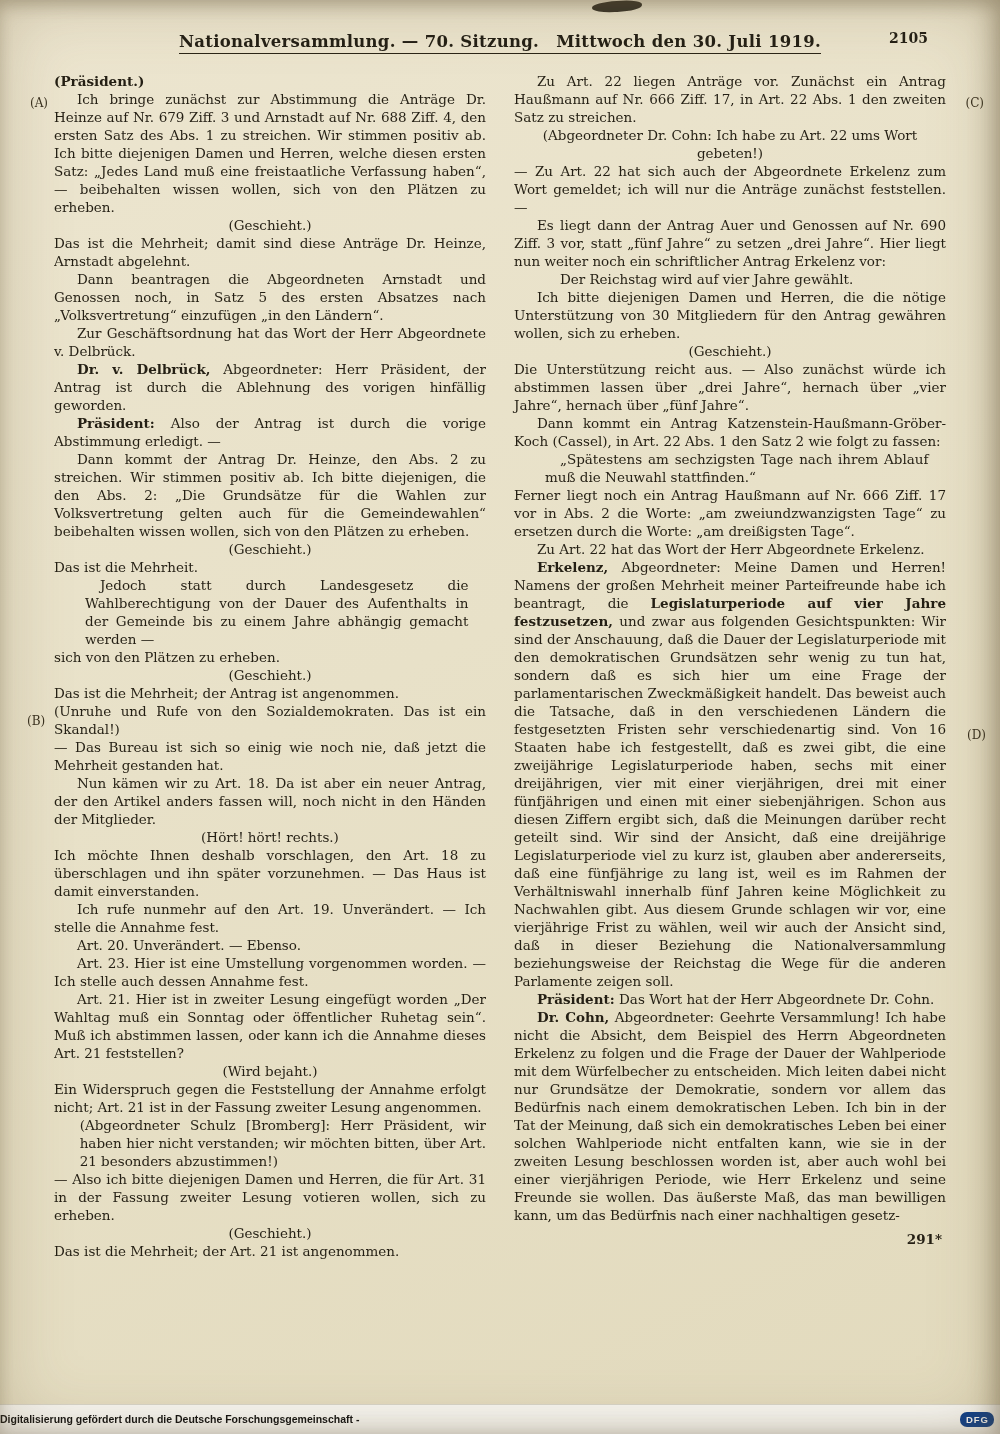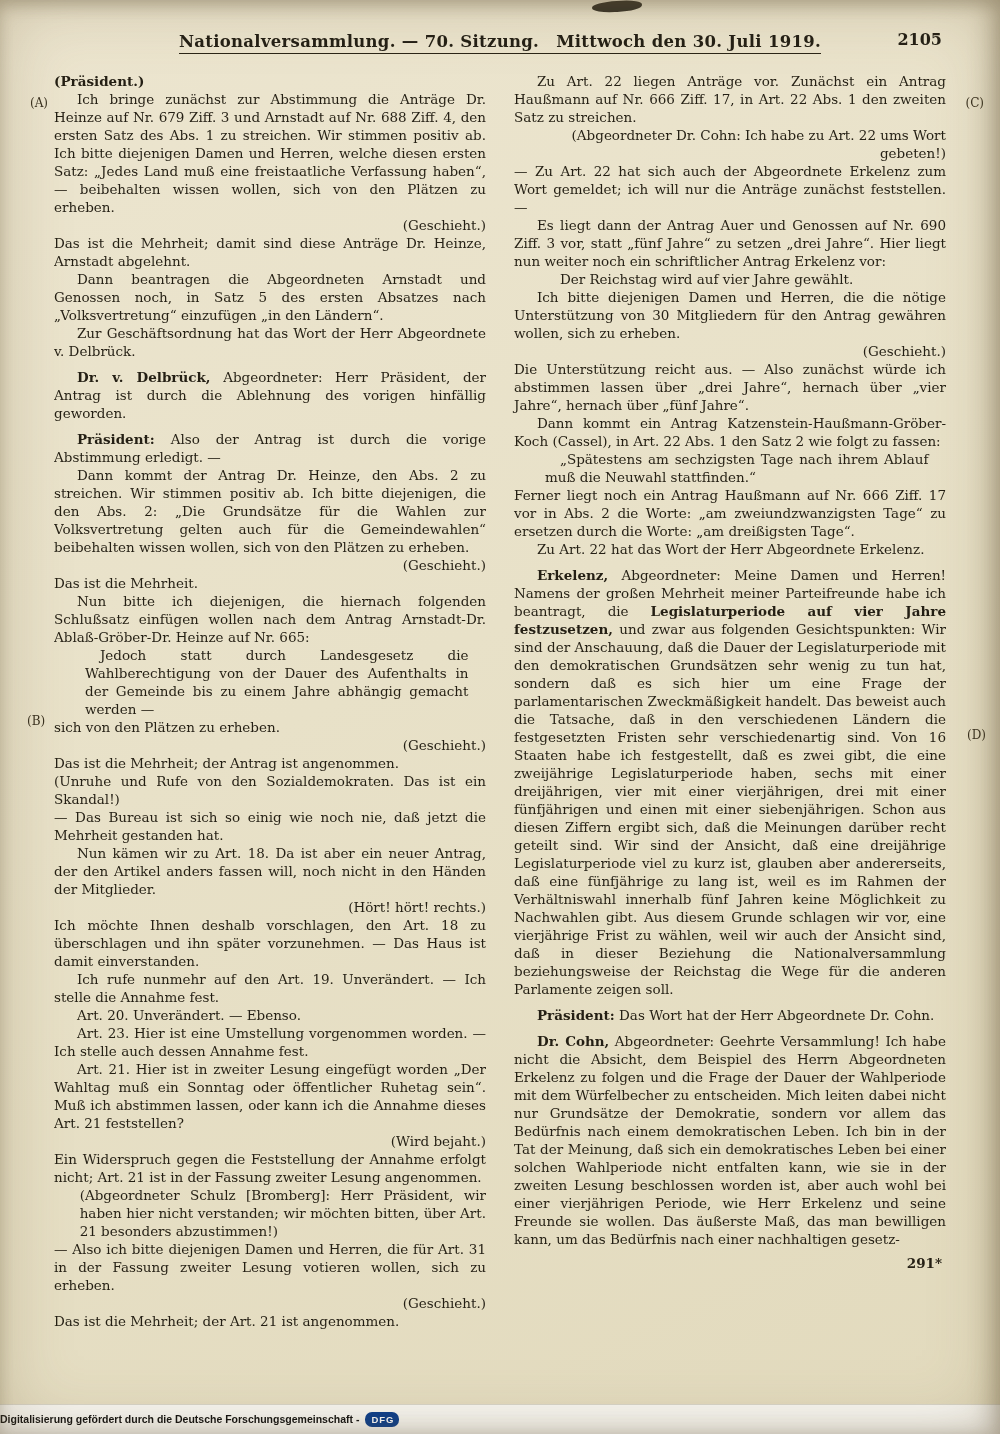--- a/index.html
+++ b/index.html
@@ -18,58 +18,58 @@
     box-shadow: inset 0 0 70px rgba(115,95,55,.28), inset -10px 0 22px rgba(80,65,40,.28), inset 0 6px 14px rgba(90,75,45,.18);
   }
 
   
   .header { position:absolute; top:32px; left:52px; right:52px; text-align:center; }
   .header-title {
     display:inline-block;
     font-weight:bold; font-size:16.5px; letter-spacing:.3px;
     border-bottom:1.5px solid #2b2517; padding-bottom:2px;
   }
-  .page-number { position:absolute; right:6px; top:-2px; font-weight:bold; font-size:16px; }
+  .page-number { position:absolute; right:20px; top:-2px; font-weight:bold; font-size:14px; }
 
   
   .margin-marker { position:absolute; font-size:12px; color:#38301f; }
   .mk-a { left:30px;  top:96px; }
   .mk-b { left:27px;  top:714px; }
   .mk-c { right:16px; top:96px; }
   .mk-d { right:14px; top:728px; }
 
   
   .columns {
     position:absolute; top:72px; left:54px; right:54px; height:1310px;
     display:flex; gap:28px; overflow:hidden;
   }
   .col { flex:1 1 0; font-size:13.5px; line-height:18px; text-align:justify; color:#241f14; }
 
   p.para { margin:0; }
   p.normal   { text-indent:1.7em; }
   p.noindent { text-indent:0; }
-  p.center   { text-align:right; text-indent:0; }
+  p.center   { text-align:center; text-indent:0; }
   p.quote    { margin-left:2.3em; margin-right:1.3em; text-indent:1.1em; }
   p.inset    { margin-left:1.9em; text-indent:0; }
-  p.speaker  { text-indent:1.7em; margin-top:8px; }
+  p.speaker  { text-indent:1.7em; }
   p.pagemark { text-align:right; font-weight:bold; margin-top:6px; padding-right:4px; }
   .bold { font-weight:bold; }
 
   
   .smudge {
     position:absolute; left:592px; top:1px; width:50px; height:11px;
     background:#1f1b13; border-radius:50% 40% 50% 45%;
     transform:rotate(-3deg); opacity:.88;
   }
 
   
   .footer {
     position:absolute; left:0; right:0; bottom:0; height:30px;
     background:#f8f7f2;
-    display:flex; align-items:center; justify-content:flex-start; gap:6px;
+    display:flex; align-items:center; justify-content:space-between; gap:6px;
     padding-right:6px;
     font-family:"Liberation Sans", sans-serif;
     font-size:10.5px; font-weight:bold; color:#101010;
     box-shadow: inset 0 1px 0 rgba(120,110,80,.25);
   }
   .dfg-logo {
     display:inline-block;
     background:var(--dfg,#0b3e8c); color:#fff;
     font-size:9.5px; font-weight:bold; letter-spacing:1px;
     padding:2px 5px 2px 6px;
@@ -99,21 +99,20 @@
         <p class="para normal"><span>Ich bringe zunächst zur Abstimmung die Anträge Dr. Heinze auf Nr. 679 Ziff. 3 und Arnstadt auf Nr. 688 Ziff. 4, den ersten Satz des Abs. 1 zu streichen. Wir stimmen positiv ab. Ich bitte diejenigen Damen und Herren, welche diesen ersten Satz: „Jedes Land muß eine freistaatliche Verfassung haben“, — beibehalten wissen wollen, sich von den Plätzen zu erheben.</span></p>
         <p class="para center"><span>(Geschieht.)</span></p>
         <p class="para noindent"><span>Das ist die Mehrheit; damit sind diese Anträge Dr. Heinze, Arnstadt abgelehnt.</span></p>
         <p class="para normal"><span>Dann beantragen die Abgeordneten Arnstadt und Genossen noch, in Satz 5 des ersten Absatzes nach „Volksvertretung“ einzufügen „in den Ländern“.</span></p>
         <p class="para normal"><span>Zur Geschäftsordnung hat das Wort der Herr Abgeordnete v. Delbrück.</span></p>
         <p class="para speaker"><span class="bold">Dr. v. Delbrück,</span><span> Abgeordneter: Herr Präsident, der Antrag ist durch die Ablehnung des vorigen hinfällig geworden.</span></p>
         <p class="para speaker"><span class="bold">Präsident:</span><span> Also der Antrag ist durch die vorige Abstimmung erledigt. —</span></p>
         <p class="para normal"><span>Dann kommt der Antrag Dr. Heinze, den Abs. 2 zu streichen. Wir stimmen positiv ab. Ich bitte diejenigen, die den Abs. 2: „Die Grundsätze für die Wahlen zur Volksvertretung gelten auch für die Gemeindewahlen“ beibehalten wissen wollen, sich von den Plätzen zu erheben.</span></p>
         <p class="para center"><span>(Geschieht.)</span></p>
         <p class="para noindent"><span>Das ist die Mehrheit.</span></p>
-        <p class="para normal"><span>Nun bitte ich diejenigen, die hiernach folgenden Schlußsatz einfügen wollen nach dem Antrag Arnstadt-Dr. Ablaß-Gröber-Dr. Heinze auf Nr. 665:</span></p>
         <p class="para quote"><span>Jedoch statt durch Landesgesetz die Wahlberechtigung von der Dauer des Aufenthalts in der Gemeinde bis zu einem Jahre abhängig gemacht werden —</span></p>
         <p class="para noindent"><span>sich von den Plätzen zu erheben.</span></p>
         <p class="para center"><span>(Geschieht.)</span></p>
         <p class="para noindent"><span>Das ist die Mehrheit; der Antrag ist angenommen.</span></p>
         <p class="para noindent"><span>(Unruhe und Rufe von den Sozialdemokraten. Das ist ein Skandal!)</span></p>
         <p class="para noindent"><span>— Das Bureau ist sich so einig wie noch nie, daß jetzt die Mehrheit gestanden hat.</span></p>
         <p class="para normal"><span>Nun kämen wir zu Art. 18. Da ist aber ein neuer Antrag, der den Artikel anders fassen will, noch nicht in den Händen der Mitglieder.</span></p>
         <p class="para center"><span>(Hört! hört! rechts.)</span></p>
         <p class="para noindent"><span>Ich möchte Ihnen deshalb vorschlagen, den Art. 18 zu überschlagen und ihn später vorzunehmen. — Das Haus ist damit einverstanden.</span></p>
         <p class="para normal"><span>Ich rufe nunmehr auf den Art. 19. Unverändert. — Ich stelle die Annahme fest.</span></p>

